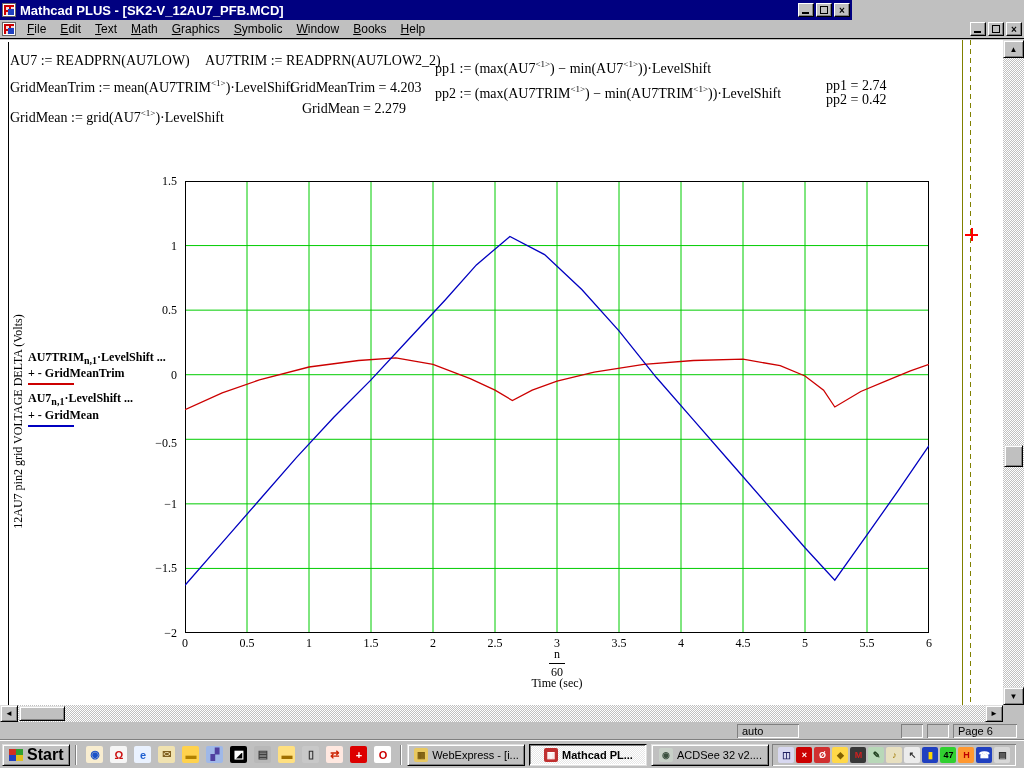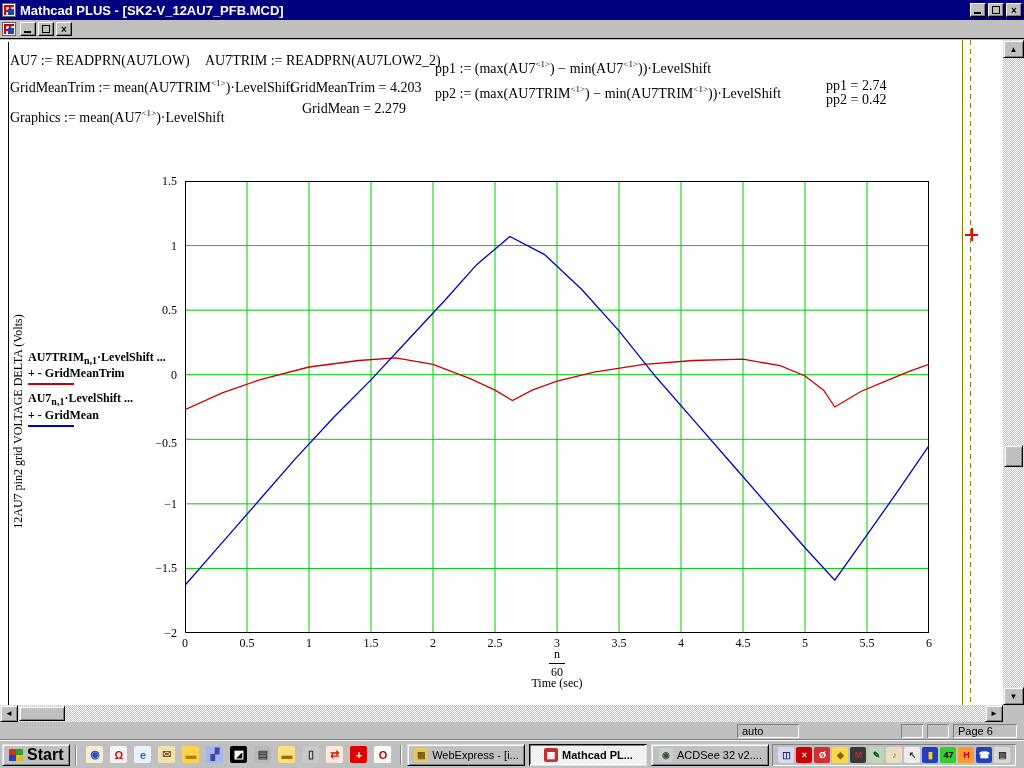--- a/index.html
+++ b/index.html
@@ -1,20 +1,20 @@
 <!DOCTYPE html>
 <html><head>
 <meta charset="utf-8">
 <style>
   * { margin:0; padding:0; box-sizing:border-box; }
   html,body { width:1024px; height:768px; overflow:hidden; background:#c0c0c0;
               font-family:"Liberation Sans", sans-serif; }
 
   
-  #titlebar { position:absolute; left:0; top:0; width:1024px; height:20px;
+  #titlebar { position:absolute; left:0; top:0; width:852px; height:20px;
     background:#000080; color:#fff; display:flex; align-items:center; padding:0 2px; }
   #titlebar .title { font-size:13px; font-weight:bold; margin-left:4px; flex:1;
     white-space:nowrap; overflow:hidden; }
   .appicon { width:14px; height:14px; background:#fff; border:1px solid #666;
     position:relative; flex:0 0 auto; }
   .appicon:before { content:""; position:absolute; inset:1px;
     background:
       linear-gradient(#c00 0 0) 0 0/100% 2px no-repeat,
       linear-gradient(#c00 0 0) 0 5px/100% 2px no-repeat,
       linear-gradient(#c00 0 0) 0 0/2px 100% no-repeat,
@@ -140,20 +140,31 @@
         <span class="rest"></span>
       </div>
     <div class="wbtn">
         <span>×</span>
       </div>
   </div>
 </div>
 
 <div id="menubar">
   <div class="appicon" style="margin-right:4px;"></div>
+  <div id="menu-items" style="display:flex; flex:1;">
+      <span class="menu-item">File</span>
+      <span class="menu-item">Edit</span>
+      <span class="menu-item">Text</span>
+      <span class="menu-item">Math</span>
+      <span class="menu-item">Graphics</span>
+      <span class="menu-item">Symbolic</span>
+      <span class="menu-item">Window</span>
+      <span class="menu-item">Books</span>
+      <span class="menu-item">Help</span>
+    </div>
   <div class="winbtns">
     <div class="wbtn">
         <span class="minbar"></span>
       </div>
     <div class="wbtn">
         <span class="rest"></span>
       </div>
     <div class="wbtn">
         <span>×</span>
       </div>
@@ -162,21 +173,21 @@
 
 <div id="worksheet">
   <div class="marginline"></div>
 
   <div class="math" style="left:10px; top:13px;">AU7 := READPRN(AU7LOW)</div>
   <div class="math" style="left:205px; top:13px;">AU7TRIM := READPRN(AU7LOW2_2)</div>
 
   <div class="math" style="left:10px; top:38px;"><span>GridMeanTrim := mean(AU7TRIM</span><sup>&lt;1&gt;</sup><span>)·LevelShift</span></div>
   <div class="math" style="left:290px; top:40px;">GridMeanTrim = 4.203</div>
 
-  <div class="math" style="left:10px; top:68px;"><span>Graphics := mean(AU7</span><sup>&lt;1&gt;</sup><span>)·LevelShift</span></div>
+  <div class="math" style="left:10px; top:68px;"><span>GridMean := grid(AU7</span><sup>&lt;1&gt;</sup><span>)·LevelShift</span></div>
   <div class="math" style="left:302px; top:61px;">GridMean = 2.279</div>
 
   <div class="math" style="left:435px; top:19px;"><span>pp1 := (max(AU7</span><sup>&lt;1&gt;</sup><span>) − min(AU7</span><sup>&lt;1&gt;</sup><span>))·LevelShift</span></div>
   <div class="math" style="left:435px; top:44px;"><span>pp2 := (max(AU7TRIM</span><sup>&lt;1&gt;</sup><span>) − min(AU7TRIM</span><sup>&lt;1&gt;</sup><span>))·LevelShift</span></div>
   <div class="math" style="left:826px; top:38px;">pp1 = 2.74</div>
   <div class="math" style="left:826px; top:52px;">pp2 = 0.42</div>
 
 
   <svg id="plot-svg" style="position:absolute; left:185px; top:141px;" width="744" height="452" viewBox="0 0 744 452">
       <line x1="62" y1="0" x2="62" y2="452" stroke="#00cc00" stroke-width="1"></line>

